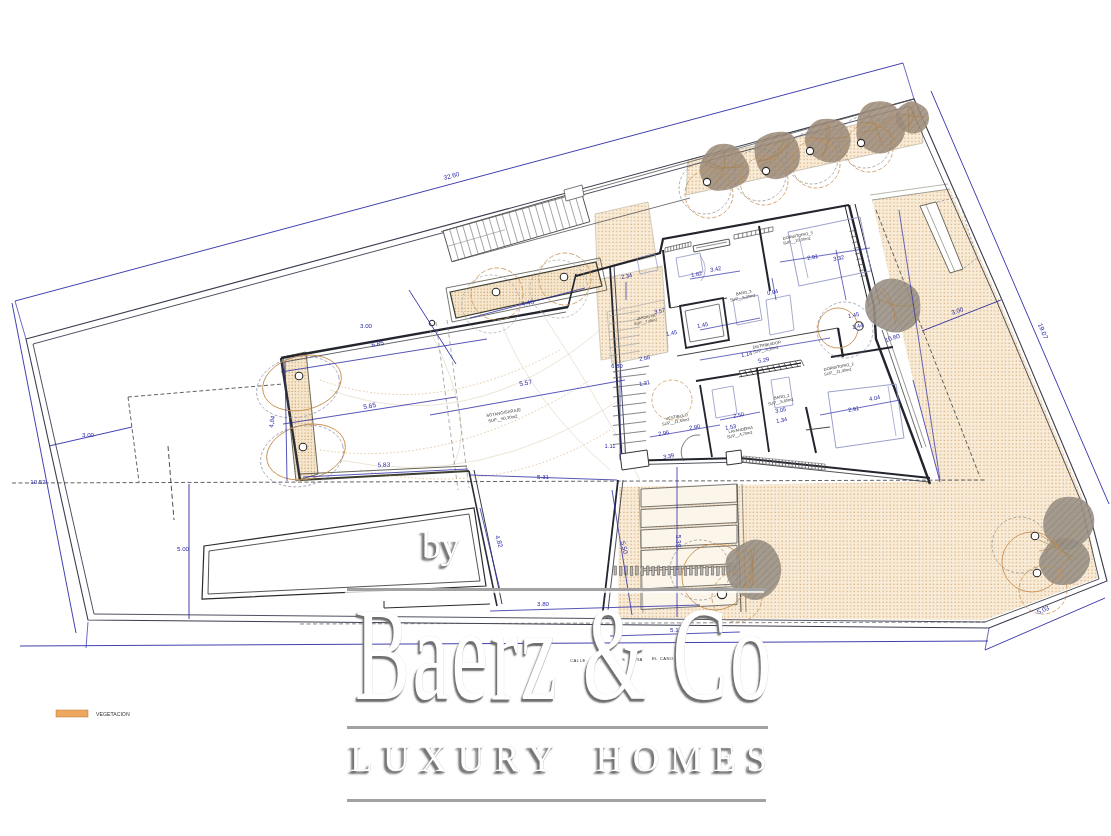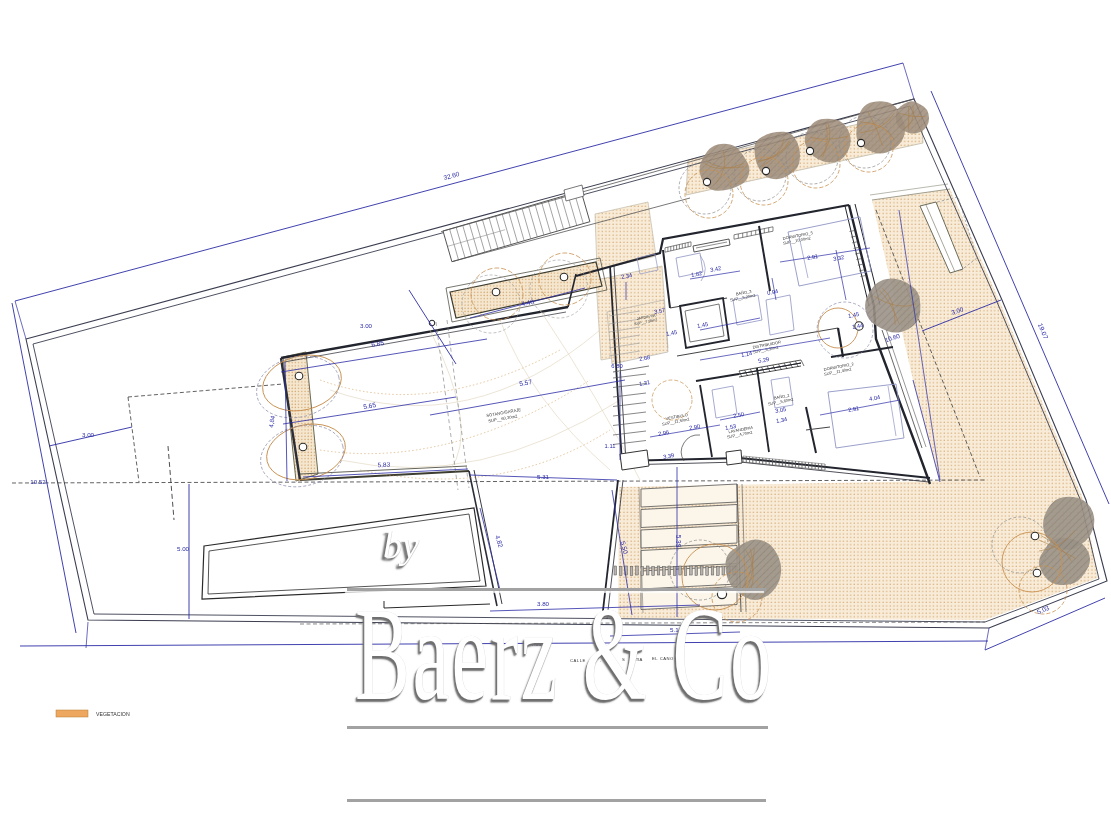--- a/index.html
+++ b/index.html
@@ -1,19 +1,19 @@
 <!DOCTYPE html>
 <html><head>
 <meta charset="utf-8">
 <style>
   html,body { margin:0; padding:0; background:#fff; }
   #page { position:relative; width:1111px; height:836px; overflow:hidden; font-family:"Liberation Sans", sans-serif; }
   .wm { position:absolute; color:#ffffff; font-family:"Liberation Serif", serif; white-space:nowrap; z-index:5;
         text-shadow:-3px 3px 2px rgba(110,110,110,0.95), -1.5px 1.5px 1px rgba(120,120,120,0.8), 0.5px -0.5px 0 rgba(190,190,190,0.6); }
-  #wmby { left:383px; top:523px; font-size:38px; font-style:italic; transform:scaleX(1.0); transform-origin:left top; }
+  #wmby { left:422px; top:523px; font-size:38px; transform:scaleX(1.0); transform-origin:left top; }
   #wmmain { left:355px; top:577px; font-size:133px; transform:scaleX(0.62); transform-origin:left top; letter-spacing:4px; }
   #wmlux { left:350px; top:737px; font-size:37px; letter-spacing:10.5px; word-spacing:12px; transform:scaleX(1.0); transform-origin:left top; }
   .wmline { position:absolute; height:3px; background:#a2a2a2; z-index:5; box-shadow:-2px 2px 1px rgba(255,255,255,0.8); }
 </style>
 </head>
 <body>
 <div id="page">
 <svg width="1111" height="836" viewBox="0 0 1111 836" xmlns="http://www.w3.org/2000/svg">
 
 <defs>
@@ -449,13 +449,14 @@
 <text x="633.0" y="661.0" font-family="Liberation Sans, sans-serif" font-size="4.2" fill="#333" text-anchor="start" font-weight="normal">STIA</text>
 <text x="652.0" y="660.0" font-family="Liberation Sans, sans-serif" font-size="4.2" fill="#333" text-anchor="start" font-weight="normal" letter-spacing="0.5">EL CANO</text>
 <rect x="56" y="710" width="32" height="7" fill="#eda75f" stroke="#b97b2e" stroke-width="0.5"></rect>
 <text x="96.0" y="716.0" font-family="Liberation Sans, sans-serif" font-size="5.2" fill="#333" text-anchor="start" font-weight="normal">VEGETACION</text>
 </svg>
 <div class="wmline" style="left:347px; top:588px; width:419px;"></div>
 <div class="wmline" style="left:347px; top:726px; width:421px;"></div>
 <div class="wmline" style="left:347px; top:799px; width:419px;"></div>
 <div class="wm" id="wmby">by</div>
 <div class="wm" id="wmmain">Baerz &amp; Co</div>
+<div class="wm" id="wmlux">LUXURY HOMES</div>
 </div>
 
 </body></html>

